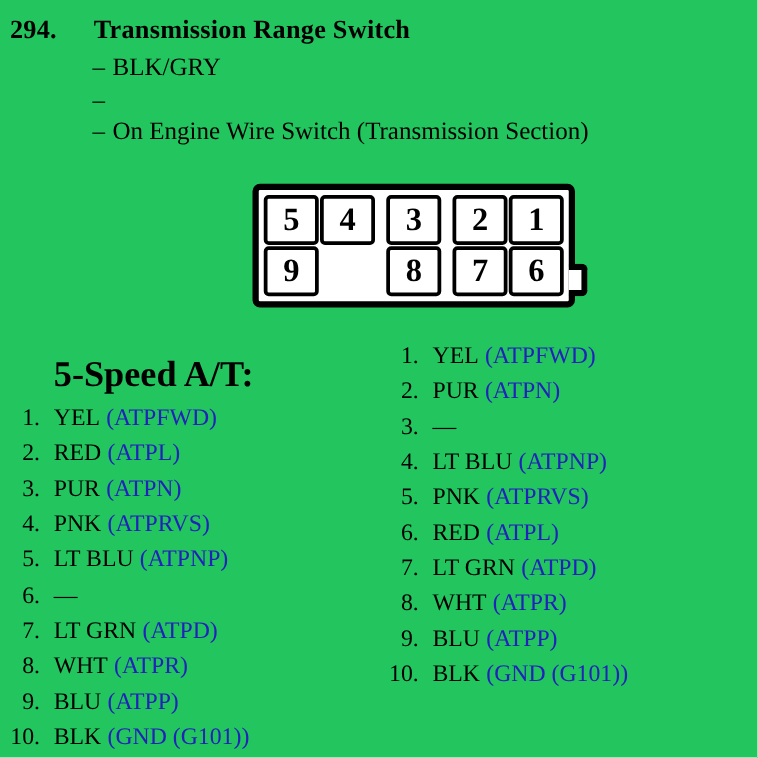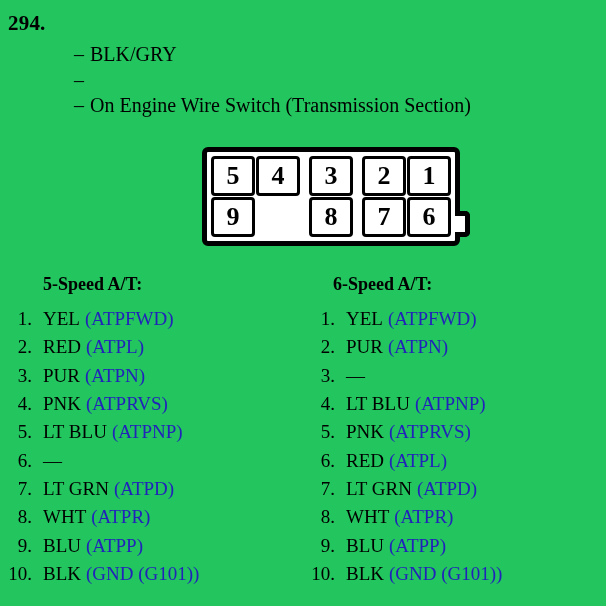--- a/index.html
+++ b/index.html
@@ -85,24 +85,24 @@
 
   
   .pin-column {
     position: absolute;
     top: 271px;
     width: 303px;
   }
   .pin-column.left  { left: 0; }
   .pin-column.right { left: 303px; }
   .column-heading {
-    font-size: 18px;
+    font-size: 29px;
     font-weight: 700;
     line-height: 26px;
-    margin: 0 0 8px 43px;
+    margin: 16px 0 8px 43px;
     white-space: nowrap;
   }
   .pin-column.right .column-heading { margin-left: 30px; }
   .pin-row {
     display: flex;
     align-items: center;
     height: 28.3px;
     font-size: 19px;
     white-space: nowrap;
   }
@@ -115,20 +115,21 @@
   .wire { color: #000000; }
   .signal { color: var(--signal-blue, #2222bb); margin-left: 5px; }
 </style>
 </head>
 <body>
 
 <div class="page">
 
   <div class="title-row">
     <span class="section-number">294.</span>
+    <span class="doc-title">Transmission Range Switch</span>
   </div>
 
   <div class="detail-list">
     <div class="detail-row">
       <span>–</span>
       <span>BLK/GRY</span>
     </div>
     <div class="detail-row">
       <span>–</span>
     </div>
@@ -196,21 +197,20 @@
       <span class="pin-num">9.</span>
       <span class="pin-label"><span class="wire">BLU</span><span class="signal">(ATPP)</span></span>
     </div>
     <div class="pin-row">
       <span class="pin-num">10.</span>
       <span class="pin-label"><span class="wire">BLK</span><span class="signal">(GND (G101))</span></span>
     </div>
   </div>
 
   <div class="pin-column right">
-    <div class="column-heading">6-Speed A/T:</div>
 
     <div class="pin-row">
       <span class="pin-num">1.</span>
       <span class="pin-label"><span class="wire">YEL</span><span class="signal">(ATPFWD)</span></span>
     </div>
     <div class="pin-row">
       <span class="pin-num">2.</span>
       <span class="pin-label"><span class="wire">PUR</span><span class="signal">(ATPN)</span></span>
     </div>
     <div class="pin-row">

